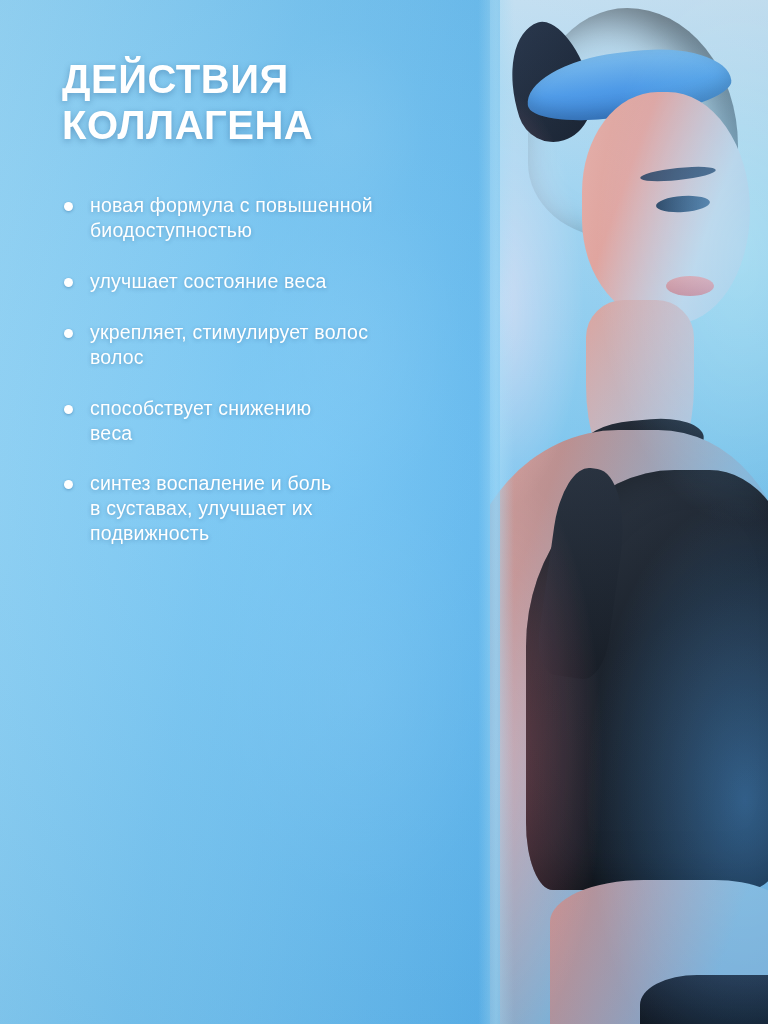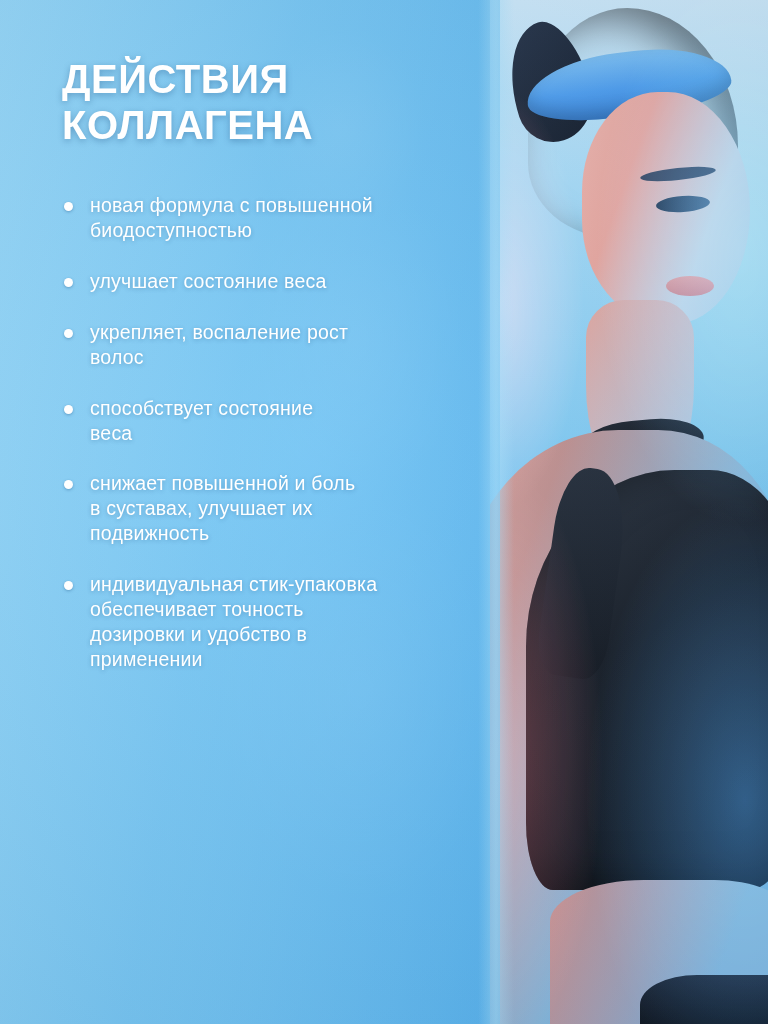--- a/index.html
+++ b/index.html
@@ -287,27 +287,23 @@
   </div>
 
   <div class="content">
     <h1 class="title">ДЕЙСТВИЯ
 КОЛЛАГЕНА</h1>
 
     <ul class="benefits">
       <li>новая формула с повышенной
 биодоступностью</li>
       <li class="spacer-gap">улучшает состояние веса</li>
-      <li>укрепляет, воспаление рост
+      <li>укрепляет, стимулирует волос
 волос</li>
-      <li>способствует состояние
+      <li>способствует снижению
 веса</li>
-      <li>снижает повышенной и боль
+      <li>синтез воспаление и боль
 в суставах, улучшает их
 подвижность</li>
-      <li>индивидуальная стик-упаковка
-обеспечивает точность
-дозировки и удобство в
-применении</li>
     </ul>
   </div>
 
 </div>
 
 </body></html>

